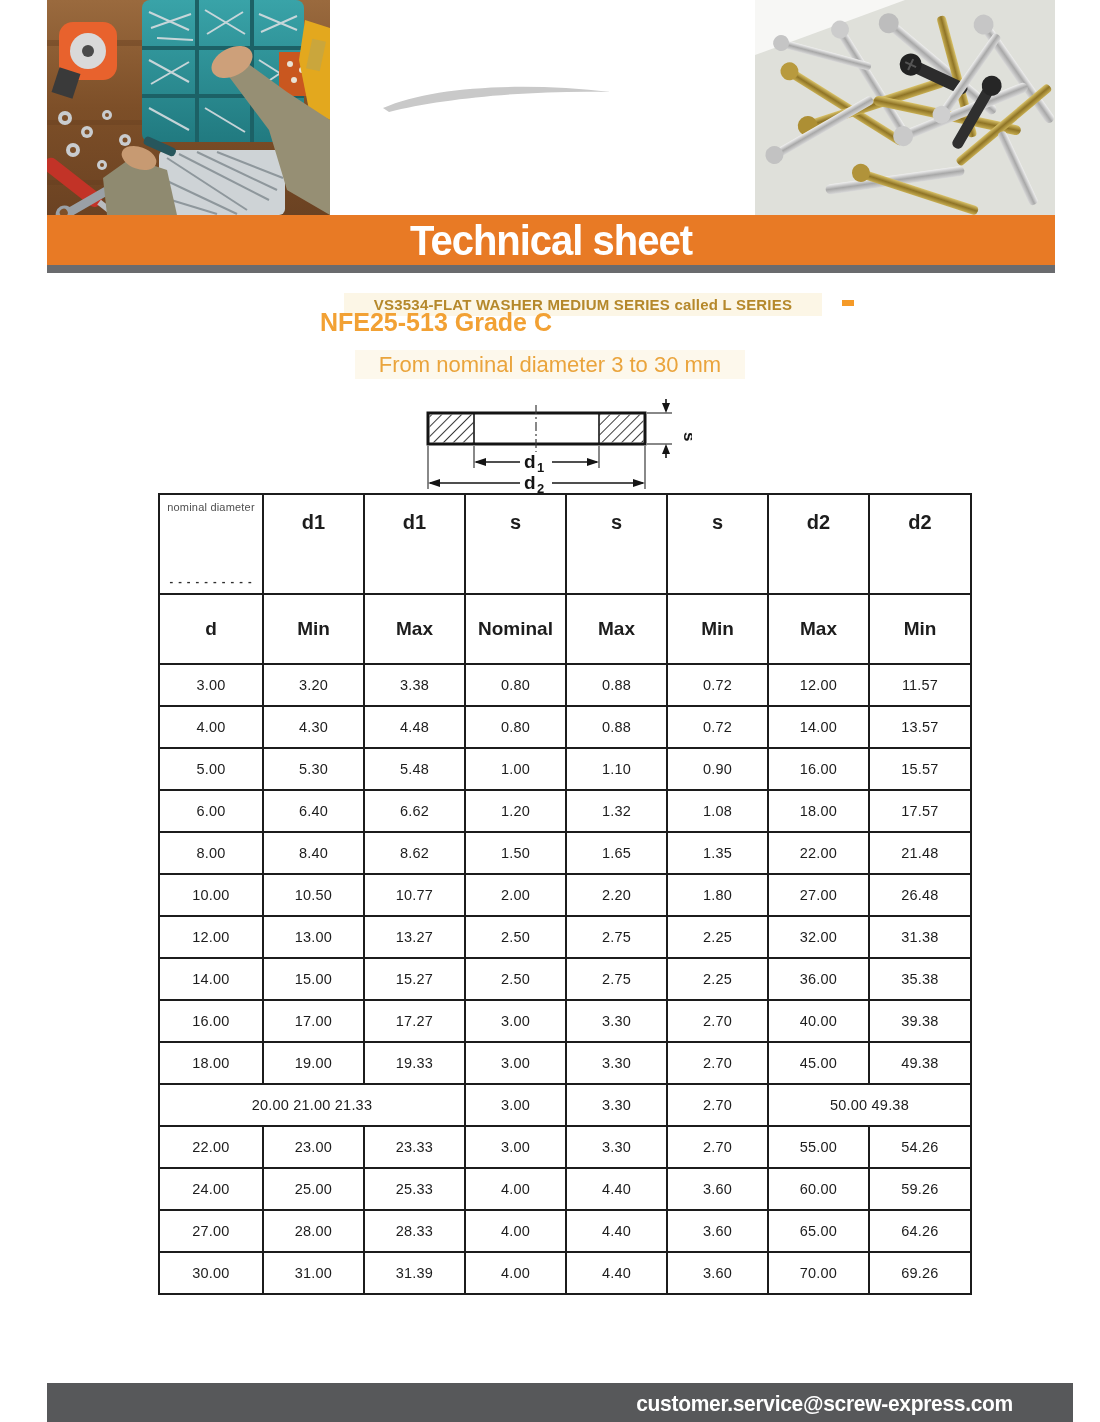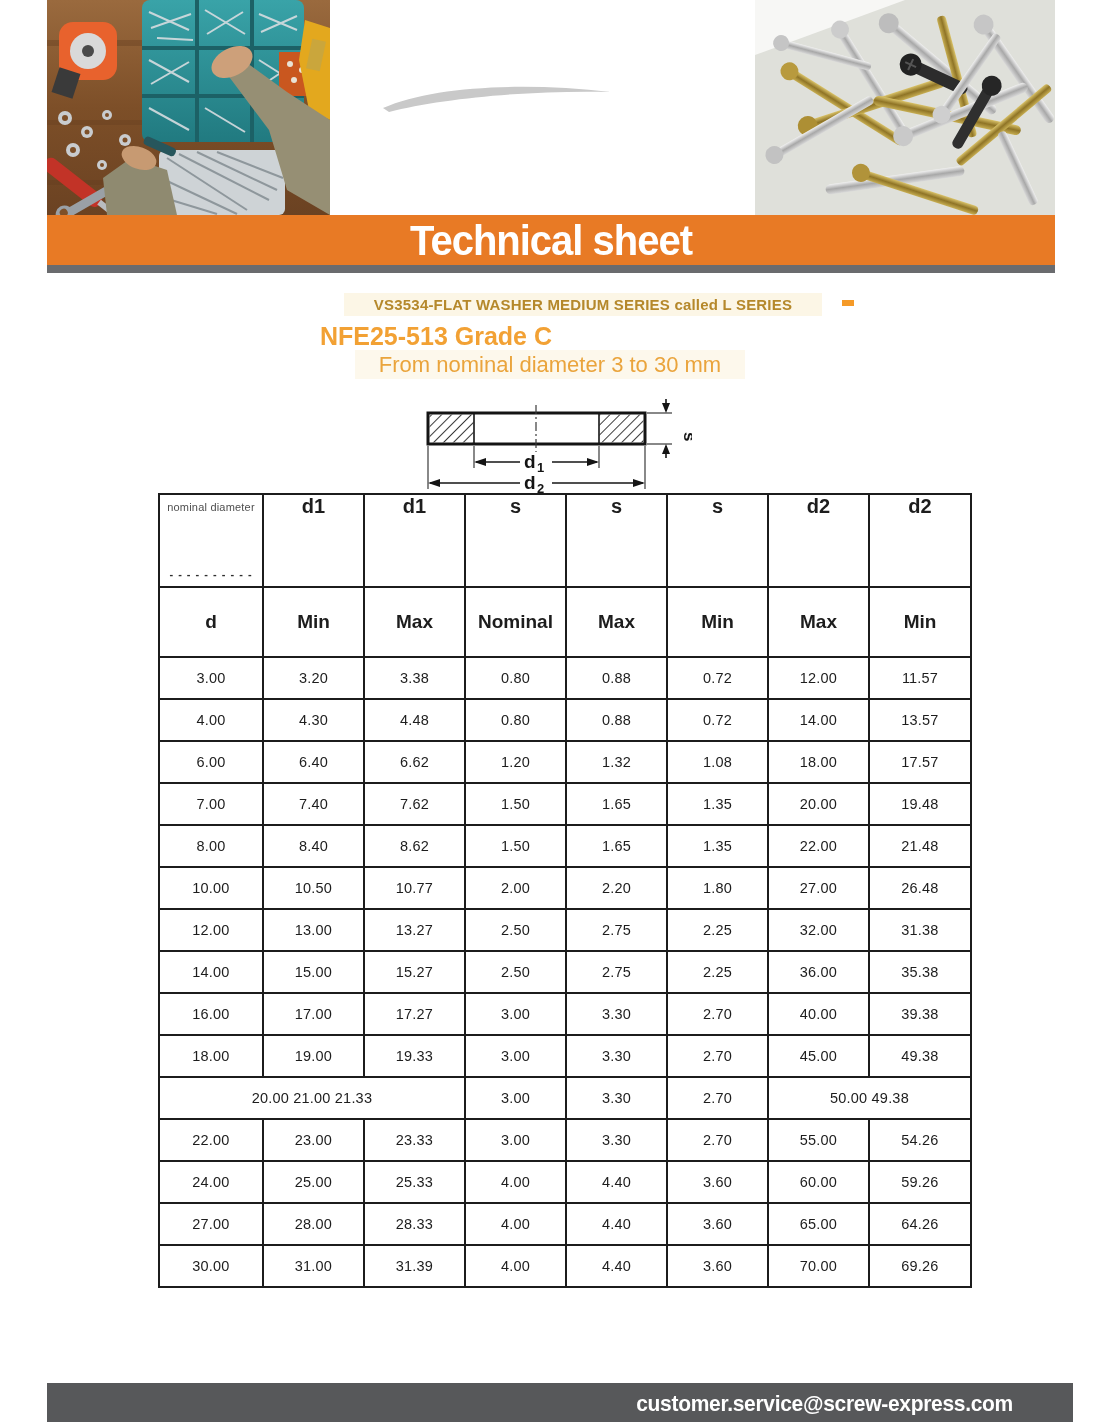--- a/index.html
+++ b/index.html
@@ -23,34 +23,34 @@
           display:flex;align-items:center;justify-content:center;}
   #banner .txt{color:#ffffff;font-size:40px;font-weight:700;letter-spacing:-1px;
                transform:scaleY(1.05);}
   #gray-line{position:absolute;left:47px;top:265px;width:1008px;height:8px;background:#6a6b6e;}
 
   
   #title1{position:absolute;left:0;top:296px;width:1100px;text-align:center;margin-left:33px;}
   #title1 .band{background:#fcf6e6;color:#b5882b;font-size:15px;font-weight:600;
                 padding:3px 30px;letter-spacing:.2px;}
   #title-dash{position:absolute;left:842px;top:300px;width:12px;height:6px;background:#f59a28;}
-  #title2{position:absolute;left:0;top:322px;width:872px;text-align:center;
+  #title2{position:absolute;left:0;top:308px;width:872px;text-align:center;
           color:#f2a134;font-size:25px;font-weight:700;}
   #title3{position:absolute;left:0;top:352px;width:1100px;text-align:center;}
   #title3 .band{background:#fdf8ec;color:#eaa43c;font-size:22px;padding:2px 24px;}
 
   
   #diagram{position:absolute;left:420px;top:396px;}
 
   
   #spec-table{position:absolute;left:158px;top:493px;border-collapse:collapse;
               table-layout:fixed;width:812px;}
   #spec-table td,#spec-table th{border:2px solid #1c1c1c;text-align:center;vertical-align:middle;
               color:#1d1d1d;overflow:hidden;}
-  #spec-table .hr1 th{height:81px;font-size:20px;font-weight:700;vertical-align:top;padding-top:0;}
+  #spec-table .hr1 th{height:81px;font-size:20px;font-weight:700;vertical-align:top;padding-top:16px;}
   #spec-table .hr2 th{height:66px;font-size:19px;font-weight:700;}
   #spec-table tbody td{height:38px;font-size:14.5px;font-weight:500;letter-spacing:.2px;}
   #spec-table th.corner{vertical-align:top;padding:6px 4px 4px 4px;position:relative;border-radius:28px;}
   .corner-label{font-size:11px;font-weight:400;color:#4e4e4e;letter-spacing:.2px;}
   .corner-dashes{position:absolute;left:0;right:0;bottom:6px;font-size:11px;color:#2e2e2e;
                  letter-spacing:1px;font-weight:700;white-space:nowrap;}
 
   
   #footer-bar{position:absolute;left:47px;top:1383px;width:1026px;height:39px;background:#57585a;
               display:flex;align-items:center;justify-content:flex-end;padding-right:0;box-sizing:border-box;}
@@ -368,40 +368,40 @@
           <td>4.00</td>
           <td>4.30</td>
           <td>4.48</td>
           <td>0.80</td>
           <td>0.88</td>
           <td>0.72</td>
           <td>14.00</td>
           <td>13.57</td>
         </tr>
         <tr>
+          <td>5.00</td>
+          <td>5.30</td>
+          <td>5.48</td>
+          <td>1.00</td>
+          <td>1.10</td>
+          <td>0.90</td>
+          <td>16.00</td>
+          <td>15.57</td>
+        </tr>
+        <tr>
           <td>6.00</td>
           <td>6.40</td>
           <td>6.62</td>
           <td>1.20</td>
           <td>1.32</td>
           <td>1.08</td>
           <td>18.00</td>
           <td>17.57</td>
         </tr>
         <tr>
-          <td>7.00</td>
-          <td>7.40</td>
-          <td>7.62</td>
-          <td>1.50</td>
-          <td>1.65</td>
-          <td>1.35</td>
-          <td>20.00</td>
-          <td>19.48</td>
-        </tr>
-        <tr>
           <td>8.00</td>
           <td>8.40</td>
           <td>8.62</td>
           <td>1.50</td>
           <td>1.65</td>
           <td>1.35</td>
           <td>22.00</td>
           <td>21.48</td>
         </tr>
         <tr>

